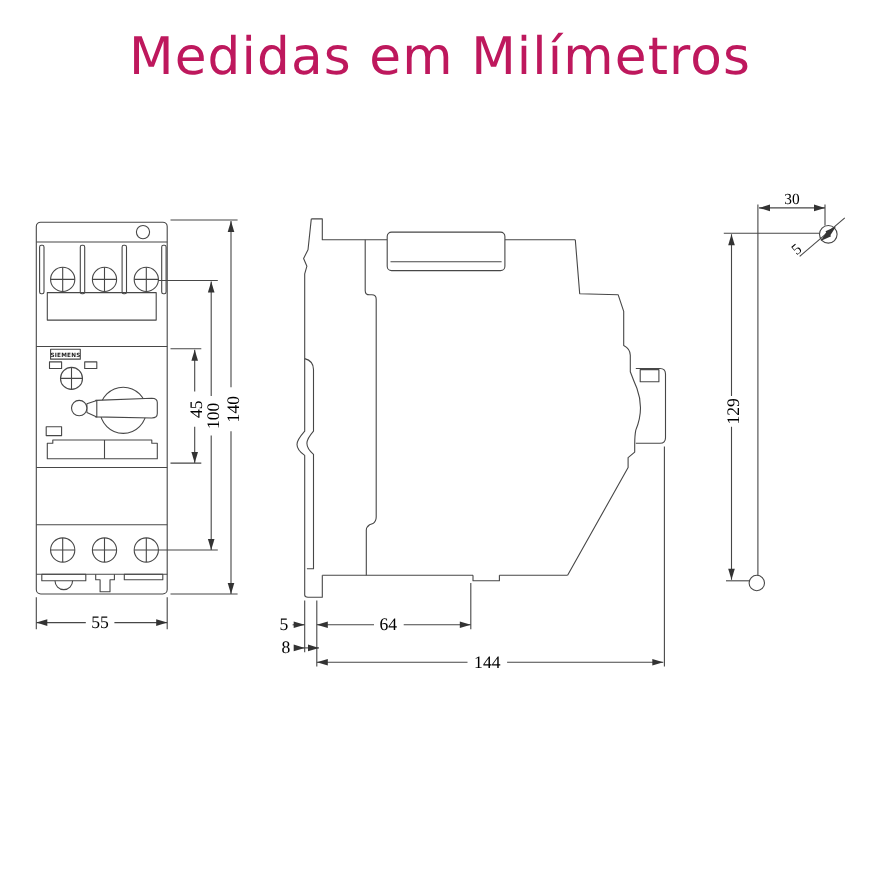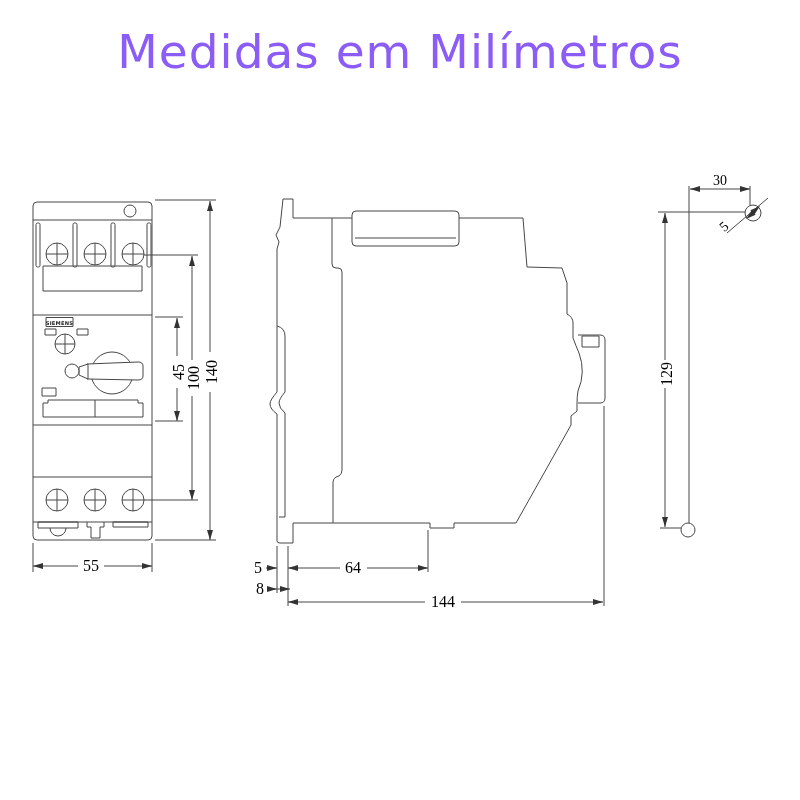--- a/index.html
+++ b/index.html
@@ -1,19 +1,19 @@
 <!DOCTYPE html>
 <html><head>
 <meta charset="utf-8">
 <style>
   html,body{margin:0;padding:0;background:#fff;}
   .canvas{position:relative;width:800px;height:800px;background:#ffffff;overflow:hidden;
           font-family:"Liberation Sans",sans-serif;}
   .title{position:absolute;top:24px;left:0;width:100%;text-align:center;
-         font-size:47px;font-weight:400;color:#8b5cf6;letter-spacing:1px;
+         font-size:47px;font-weight:400;color:#be185d;letter-spacing:1px;
          font-family:"DejaVu Sans","Liberation Sans",sans-serif;}
   svg{position:absolute;left:0;top:0;}
   .ln{stroke:#474747;stroke-width:1;fill:none;stroke-linecap:butt;stroke-linejoin:round;}
   .fw{fill:#ffffff;stroke:#474747;stroke-width:1;stroke-linejoin:round;}
   .ar{fill:#333;stroke:none;}
   .dim{font-family:"Liberation Serif",serif;font-size:16px;fill:#000;}
   .dims{font-family:"Liberation Serif",serif;font-size:14px;fill:#000;}
   .brand{font-family:"DejaVu Sans",sans-serif;font-size:5.2px;font-weight:bold;
          letter-spacing:0.2px;fill:#222;}
 </style>

